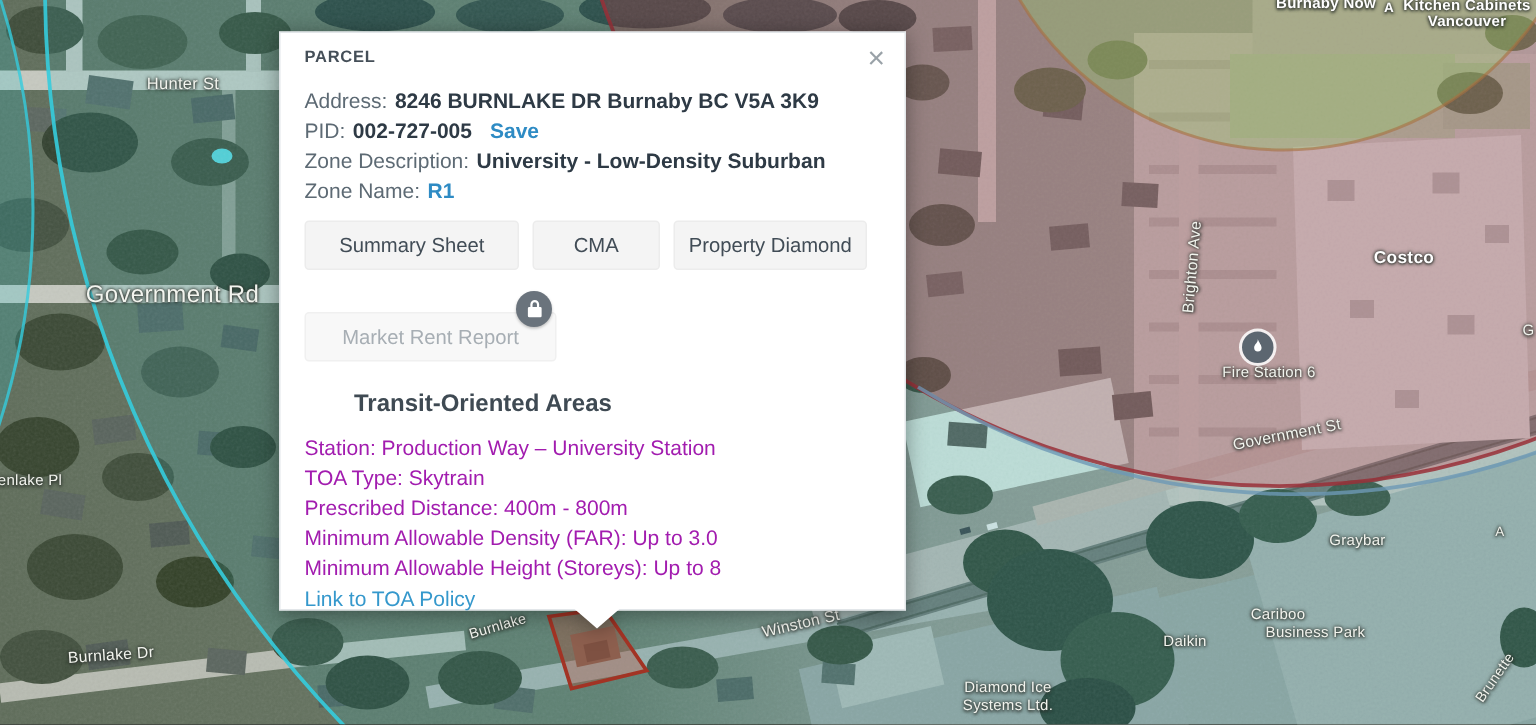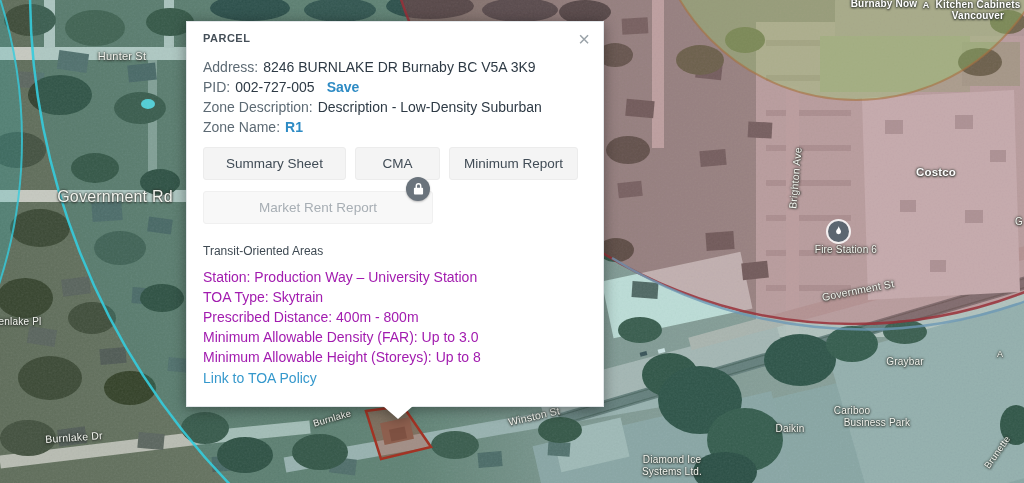--- a/index.html
+++ b/index.html
@@ -21,34 +21,34 @@
     padding:10px 16px 12px 16px;color:#3d4852;
     filter:drop-shadow(0 2px 7px rgba(0,0,0,.38));}
   .popup::after{content:"";position:absolute;left:196px;top:100%;width:0;height:0;
     border:15px solid transparent;border-top:13px solid #fff;border-bottom:none;}
   .popup-title{font-size:11px;font-weight:700;color:#454f58;letter-spacing:.5px;}
   .popup-close{position:absolute;right:13px;top:7px;font-size:20px;line-height:20px;
     color:#9aa2a8;cursor:pointer;font-weight:400;}
   .fields{margin-top:13px;}
   .row{font-size:14px;line-height:20px;white-space:nowrap;}
   .lbl{color:#5d6a74;font-weight:400;}
-  .val{color:#2e3a45;font-weight:400;margin-left:5px;}
+  .val{color:#2e3a45;font-weight:700;margin-left:5px;}
   .link{color:var(--accent-link,#2e8bc4);font-weight:700;margin-left:5px;cursor:pointer;}
   .link-plain{color:var(--accent-link,#2e8bc4);font-weight:600;margin-left:5px;cursor:pointer;}
   .btn-row{display:flex;gap:9px;margin-top:10px;}
   .btn{background:#f4f4f4;border:1px solid #ececec;border-radius:3px;height:33px;
     box-sizing:border-box;display:flex;align-items:center;justify-content:center;
     font-size:13.5px;color:#414c56;cursor:pointer;}
   .btn.w1{width:143px}.btn.w2{width:85px}.btn.w3{width:129px}
-  .btn-market{position:relative;width:230px;margin-top:11px;background:#f8f8f8;
+  .btn-market{position:relative;width:168px;margin-top:28px;background:#f8f8f8;
     border:1px solid #f0f0f0;color:#a7aeb4;}
   .lock-badge{position:absolute;right:2px;top:-15px;width:24px;height:24px;border-radius:50%;
     background:var(--lock-badge,#6a737c);display:flex;align-items:center;justify-content:center;
     box-shadow:0 1px 2px rgba(0,0,0,.25);}
-  .toa-heading{margin-top:20px;font-size:12px;font-weight:400;color:#3f4a53;}
+  .toa-heading{margin-top:20px;font-size:16px;font-weight:700;color:#3f4a53;margin-left:33px;}
   .toa-lines{margin-top:9px;}
   .toa-line{font-size:14px;line-height:20px;color:#a21caf;white-space:nowrap;}
   .toa-link{display:inline-block;margin-top:1px;font-size:14px;line-height:20px;
     color:var(--toa-link,#3598cc);cursor:pointer;}
 </style>
 </head>
 <body>
 
 <div id="screen">
 
@@ -255,31 +255,31 @@
     <div class="popup-close">×</div>
 
     <div class="fields">
       <div class="row">
         <span class="lbl">Address:</span><span class="val">8246 BURNLAKE DR Burnaby BC V5A 3K9</span>
       </div>
       <div class="row">
         <span class="lbl">PID:</span><span class="val">002-727-005</span><span class="link" style="margin-left:12px">Save</span>
       </div>
       <div class="row">
-        <span class="lbl">Zone Description:</span><span class="val">Description - Low-Density Suburban</span>
+        <span class="lbl">Zone Description:</span><span class="val">University - Low-Density Suburban</span>
       </div>
       <div class="row">
         <span class="lbl">Zone Name:</span><span class="link-plain">R1</span>
       </div>
     </div>
 
     <div class="btn-row">
       <div class="btn w1">Summary Sheet</div>
       <div class="btn w2">CMA</div>
-      <div class="btn w3">Minimum Report</div>
+      <div class="btn w3">Property Diamond</div>
     </div>
 
     <div class="btn btn-market">
       <span>Market Rent Report</span>
       <span class="lock-badge">
         <svg width="11" height="12" viewBox="0 0 12 13">
             <path fill="#ffffff" d="M6 0 a3.2 3.2 0 0 0 -3.2 3.2 V5 H2 a1 1 0 0 0 -1 1 v5.5 a1 1 0 0 0 1 1 h8 a1 1 0 0 0 1-1 V6 a1 1 0 0 0 -1-1 H9.2 V3.2 A3.2 3.2 0 0 0 6 0 z M6 1.6 a1.6 1.6 0 0 1 1.6 1.6 V5 H4.4 V3.2 A1.6 1.6 0 0 1 6 1.6 z"></path>
           </svg>
       </span>
     </div>

